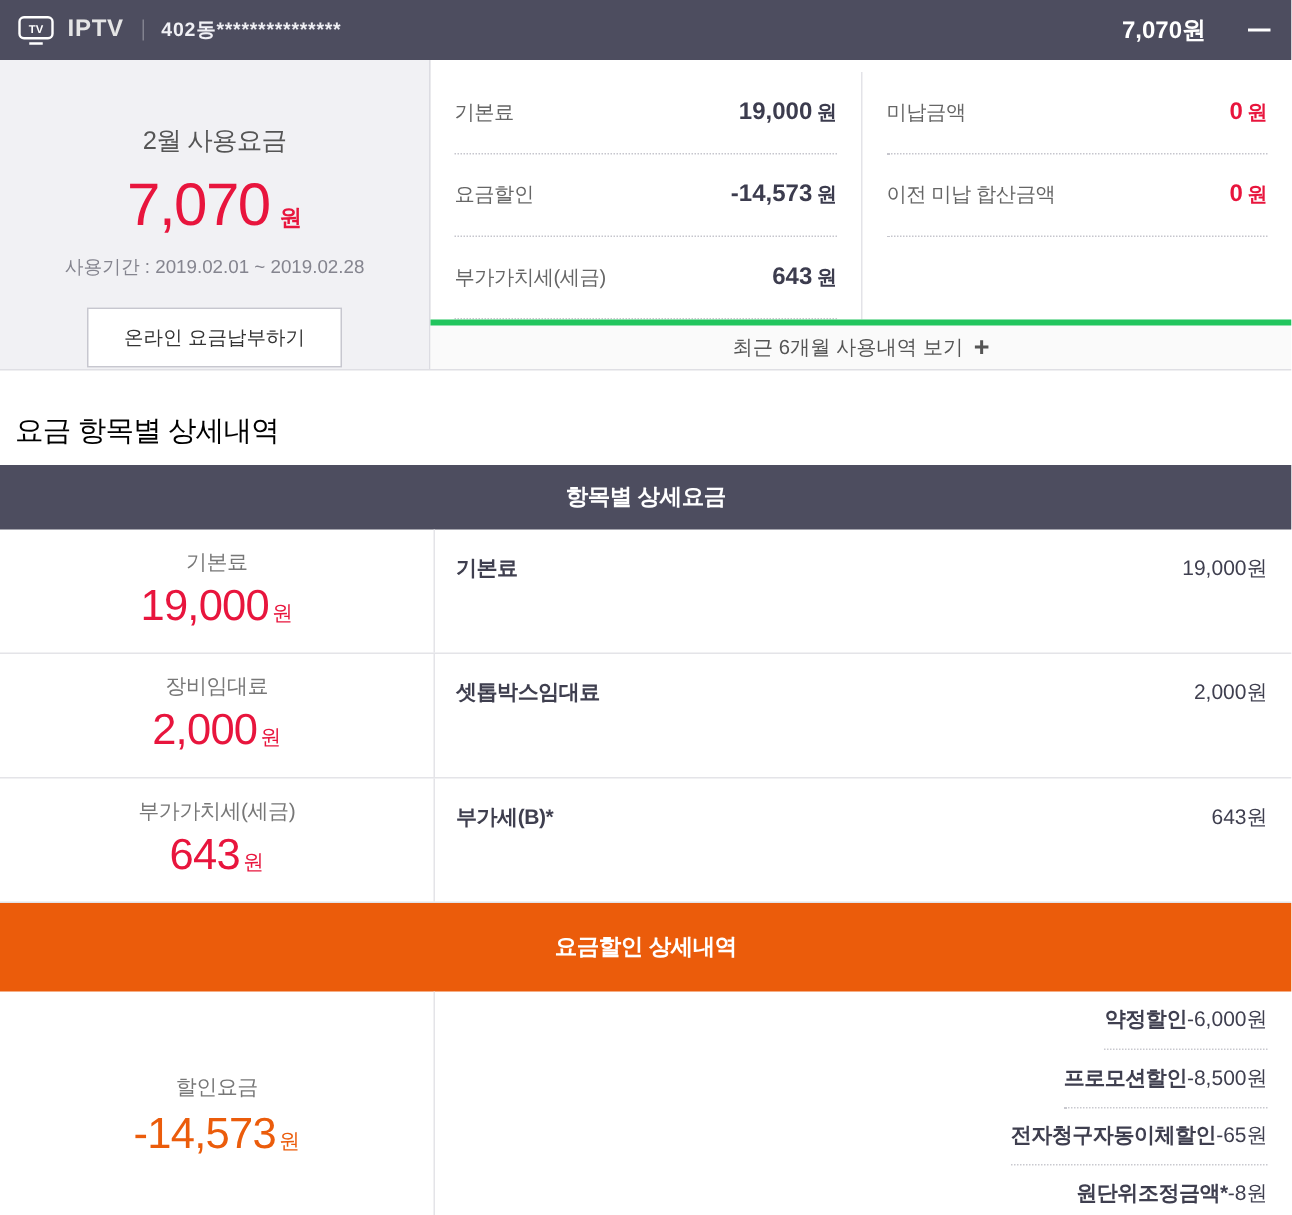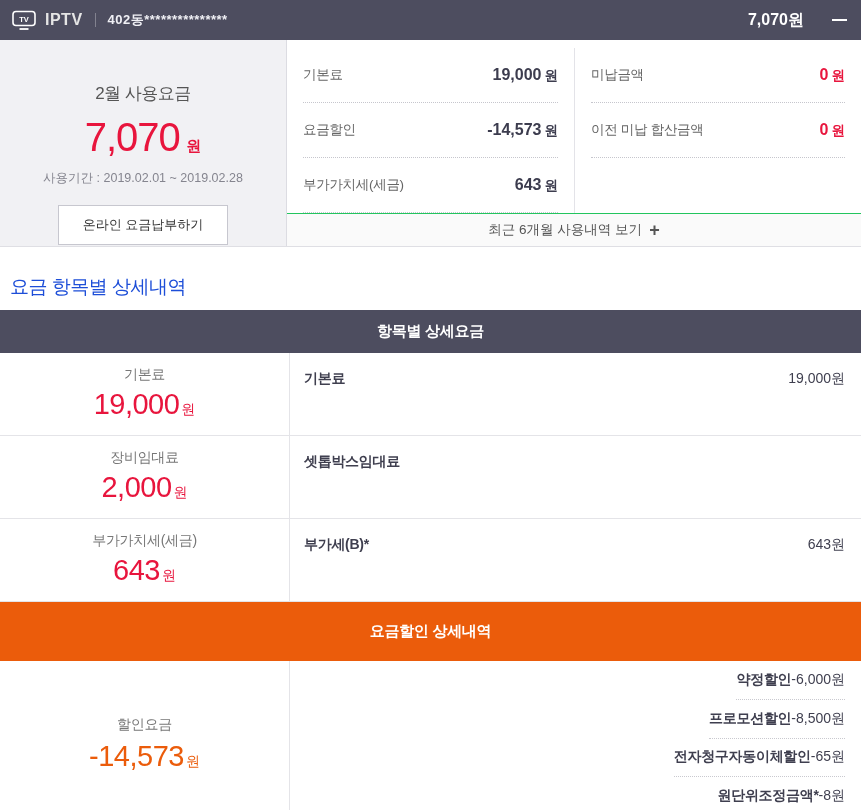--- a/index.html
+++ b/index.html
@@ -29,25 +29,25 @@
   .sum-right { flex:1; display:flex; flex-direction:column; }
   .sum-cols { flex:1; display:flex; padding-top:8px; }
   .sum-col { width:50%; padding:0 16px; }
   .sum-col.second { border-left:1px solid #e3e3e8; }
   .srow { display:flex; justify-content:space-between; align-items:center; height:55px; border-bottom:1px dotted #c6c6cd; }
   .srow .lab { font-size:13.5px; color:#666; letter-spacing:-.3px; }
   .srow .val { font-size:16px; font-weight:bold; color:#3c3c4e; }
   .srow .val .u { font-size:13.5px; margin-left:3px; }
   .srow.red .val { color:var(--red,#e8153d); }
 
-  .history { height:42px; background:#fafafa; border-top:1px solid #22c55e; display:flex; align-items:center; justify-content:center; font-size:13.5px; color:#555; cursor:pointer; }
+  .history { height:42px; background:#fafafa; border-top:4px solid #22c55e; display:flex; align-items:center; justify-content:center; font-size:13.5px; color:#555; cursor:pointer; }
   .history .plus { font-size:18px; font-weight:bold; margin-left:7px; color:#555; }
 
   
-  .sect-title { padding:27px 0 16px 10px; height:63px; font-size:19px; color:#1d4ed8; font-weight:500; letter-spacing:-.5px; }
+  .sect-title { padding:27px 0 16px 10px; height:63px; font-size:19px; color:#000000; font-weight:500; letter-spacing:-.5px; }
 
   
   .bar { height:43px; display:flex; align-items:center; justify-content:center; color:#fff; font-size:15px; font-weight:bold; letter-spacing:-.3px; }
   .bar.navy { background:var(--navy,#4d4d5f); }
   .bar.orange { background:var(--orange,#eb5c0b); height:59px; }
 
   .drow { display:flex; height:83px; border-bottom:1px solid #e4e4e8; }
   .dleft { width:290px; border-right:1px solid #e4e4e8; text-align:center; padding-top:13px; }
   .dleft .lab { font-size:14px; color:#777; letter-spacing:-.3px; }
   .dleft .amt { margin-top:4px; color:var(--red,#e8153d); }
@@ -143,20 +143,21 @@
     <span class="ival">19,000원</span>
   </div>
 </div>
 <div class="drow">
   <div class="dleft">
     <div class="lab">장비임대료</div>
     <div class="amt"><span class="num">2,000</span><span class="unit">원</span></div>
   </div>
   <div class="dright">
     <span class="ilab">셋톱박스임대료</span>
+    <span class="ival">2,000원</span>
   </div>
 </div>
 <div class="drow">
   <div class="dleft">
     <div class="lab">부가가치세(세금)</div>
     <div class="amt"><span class="num">643</span><span class="unit">원</span></div>
   </div>
   <div class="dright">
     <span class="ilab">부가세(B)*</span>
     <span class="ival">643원</span>

